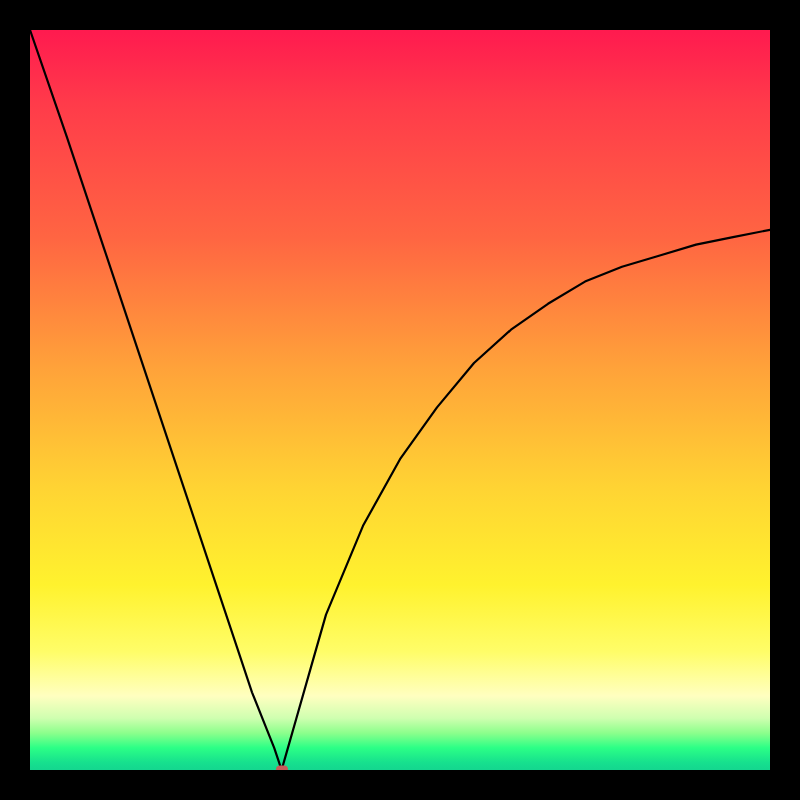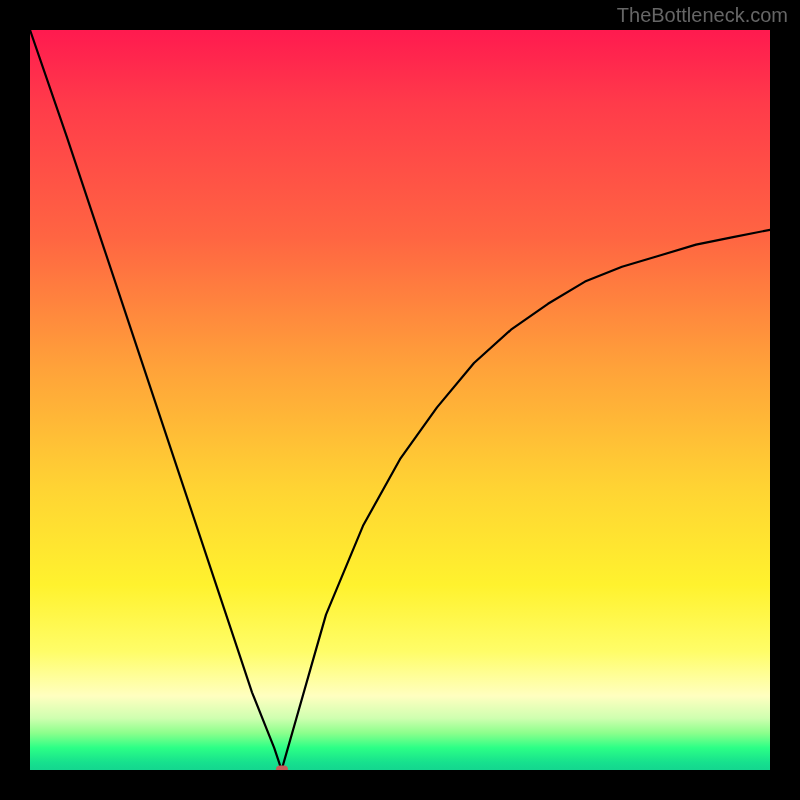--- a/index.html
+++ b/index.html
@@ -73,21 +73,20 @@
     border-radius: 4px;
     transform: translate(-50%, -50%);
     z-index: 3;
   }
 </style>
 </head>
 <body>
 
 <div class="outer">
 
-  <div class="watermark">TheBottleneck.com</div>
 
   <div class="plot-area">
     <div class="gradient"></div>
 
     <svg class="curve" viewBox="0 0 740 740" preserveAspectRatio="none">
       <path id="curve-path" fill="none" stroke-width="2.2" stroke-linecap="round" stroke-linejoin="round" d="M0.00 0.00 L37.00 107.30 L74.00 218.30 L111.00 329.30 L148.00 440.30 L185.00 551.30 L207.20 617.90 L222.00 662.30 L236.80 699.30 L244.20 717.80 L251.60 740.00 L259.00 714.10 L266.40 688.20 L281.20 636.40 L296.00 584.60 L333.00 495.80 L370.00 429.20 L407.00 377.40 L444.00 333.00 L481.00 299.70 L518.00 273.80 L555.00 251.60 L592.00 236.80 L629.00 225.70 L666.00 214.60 L703.00 207.20 L740.00 199.80" stroke="#000000"></path>
     </svg>
 
     <div id="marker" class="marker" style="left: 251.6px; top: 740px; background: rgb(199, 90, 90);"></div>
   </div>

